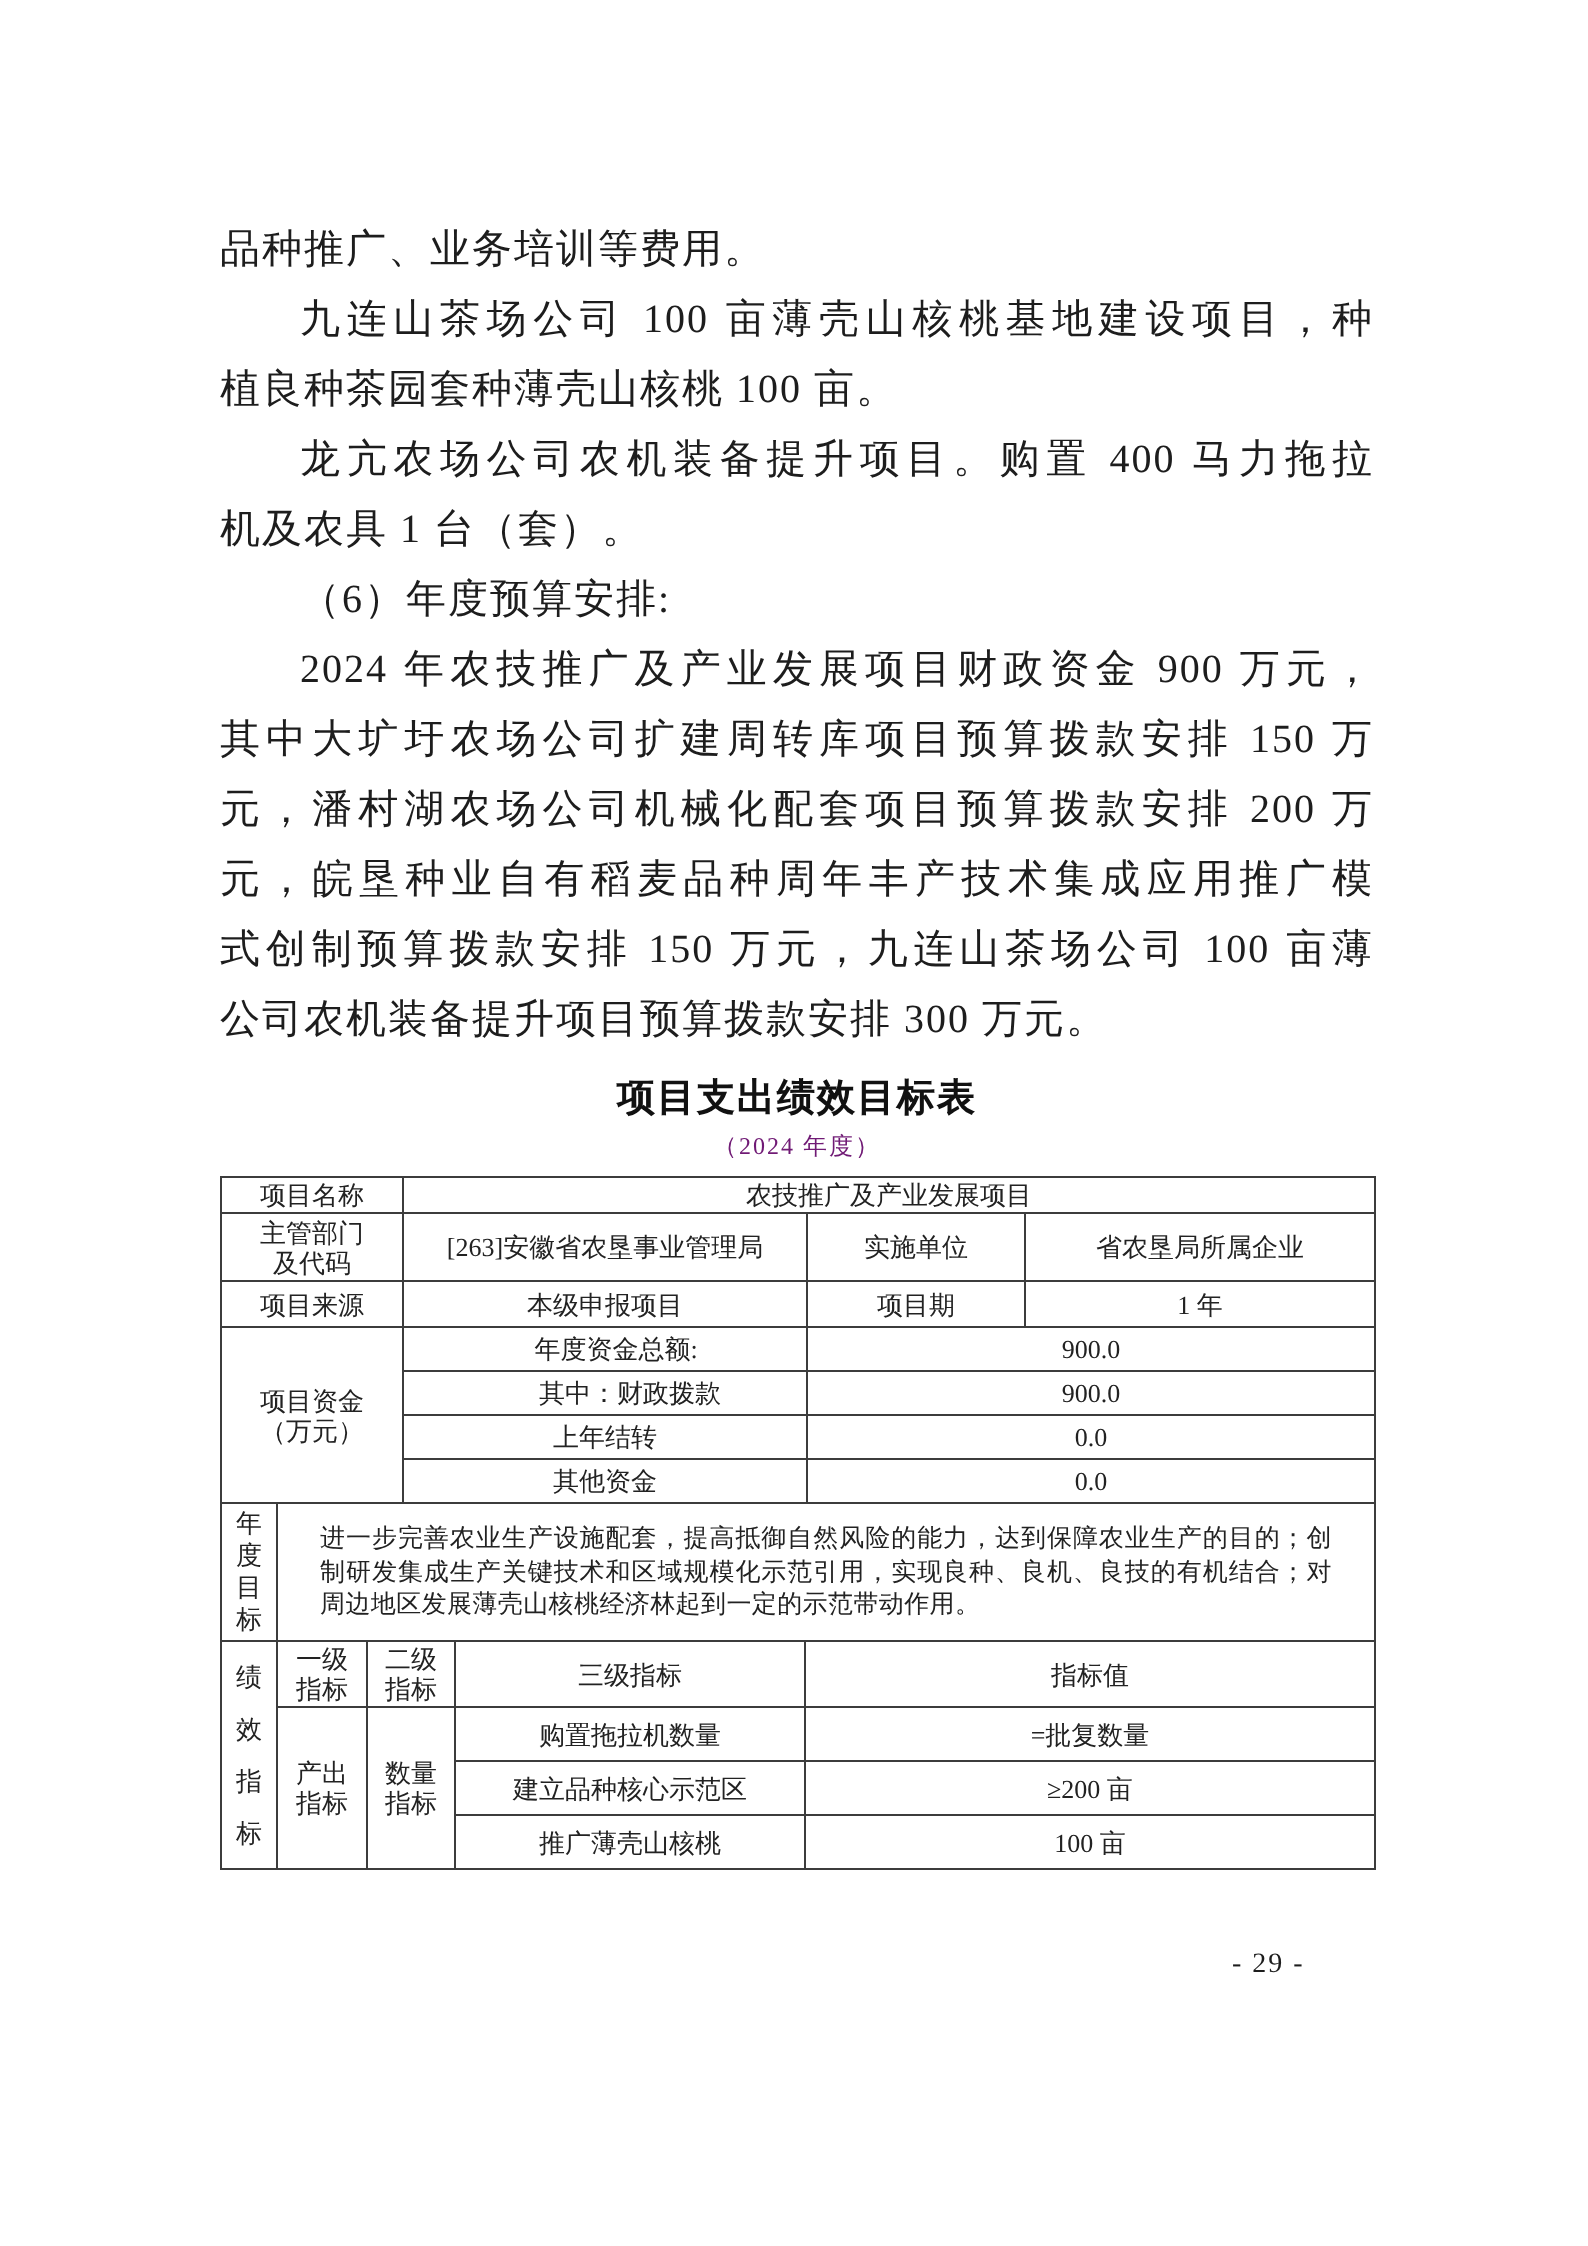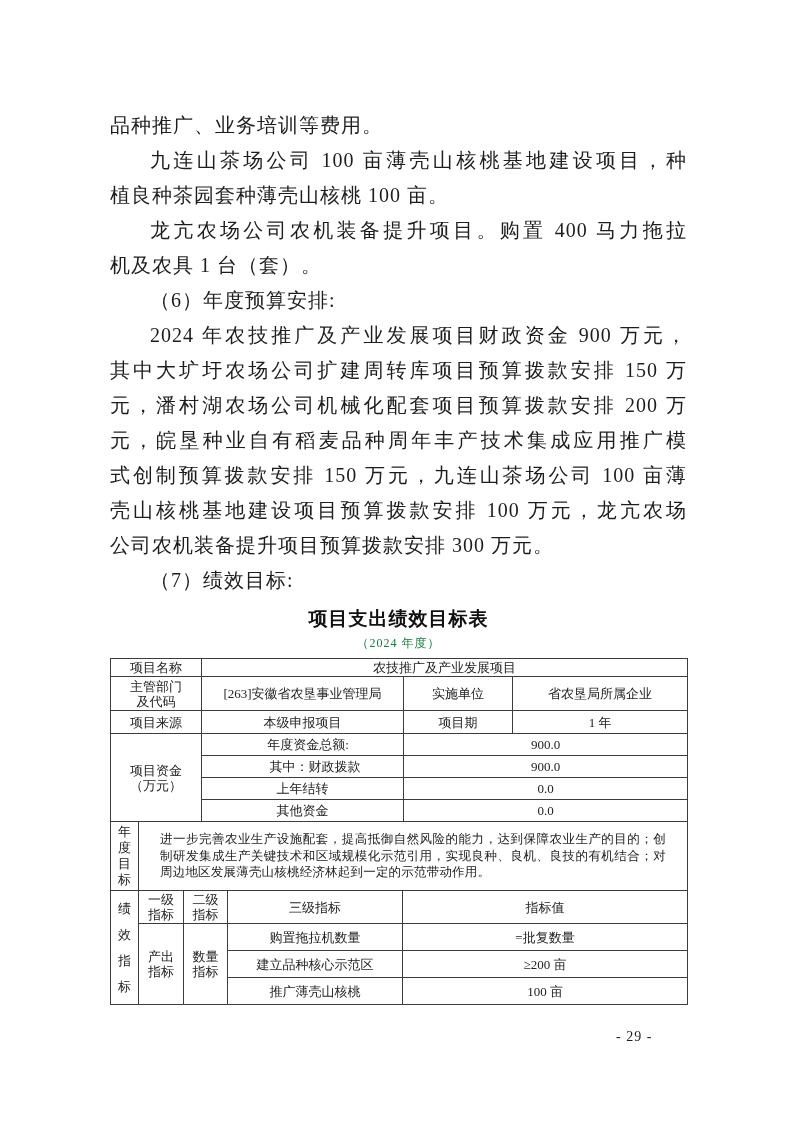--- a/index.html
+++ b/index.html
@@ -40,21 +40,21 @@
     font-weight: bold;
     font-size: 19px;
     letter-spacing: 1px;
     color: #111;
   }
   .tbl-subtitle {
     margin-top: 3px;
     text-align: center;
     font-size: 12px;
     letter-spacing: 1px;
-    color: #15803d;
+    color: #701a75;
   }
   
   table.doc-table {
     border-collapse: collapse;
     width: 577px;
     table-layout: fixed;
     font-size: 13px;
     color: #222;
   }
   table.doc-table.t2, table.doc-table.t3 { margin-top: -1px; }
@@ -82,21 +82,21 @@
     text-align-last: left;
     padding: 4px 21px;
     font-size: 12.5px;
     line-height: 16.5px;
     letter-spacing: 0.2px;
   }
   .tbl-margin { margin-top: 6px; }
   .page-number {
     position: absolute;
     left: 616px;
-    top: 1029px;
+    top: 975px;
     font-size: 14px;
     letter-spacing: 1px;
     color: #1d1d1d;
   }
 </style>
 </head>
 <body>
 
 <div class="page">
   <div class="content">
@@ -105,23 +105,21 @@
     <div class="bline indent">九连山茶场公司 100 亩薄壳山核桃基地建设项目，种</div>
     <div class="bline end">植良种茶园套种薄壳山核桃 100 亩。</div>
     <div class="bline indent">龙亢农场公司农机装备提升项目。购置 400 马力拖拉</div>
     <div class="bline end">机及农具 1 台（套）。</div>
     <div class="bline indent end">（6）年度预算安排:</div>
     <div class="bline indent">2024 年农技推广及产业发展项目财政资金 900 万元，</div>
     <div class="bline">其中大圹圩农场公司扩建周转库项目预算拨款安排 150 万</div>
     <div class="bline">元，潘村湖农场公司机械化配套项目预算拨款安排 200 万</div>
     <div class="bline">元，皖垦种业自有稻麦品种周年丰产技术集成应用推广模</div>
     <div class="bline">式创制预算拨款安排 150 万元，九连山茶场公司 100 亩薄</div>
-    <div class="bline">壳山核桃基地建设项目预算拨款安排 100 万元，龙亢农场</div>
     <div class="bline end">公司农机装备提升项目预算拨款安排 300 万元。</div>
-    <div class="bline indent end">（7）绩效目标:</div>
 
     <div class="tbl-title">项目支出绩效目标表</div>
     <div class="tbl-subtitle">（2024 年度）</div>
 
     <table class="doc-table t1 tbl-margin">
       <colgroup>
           <col style="width:91px">
           <col style="width:202px">
           <col style="width:109px">
           <col style="width:175px">

